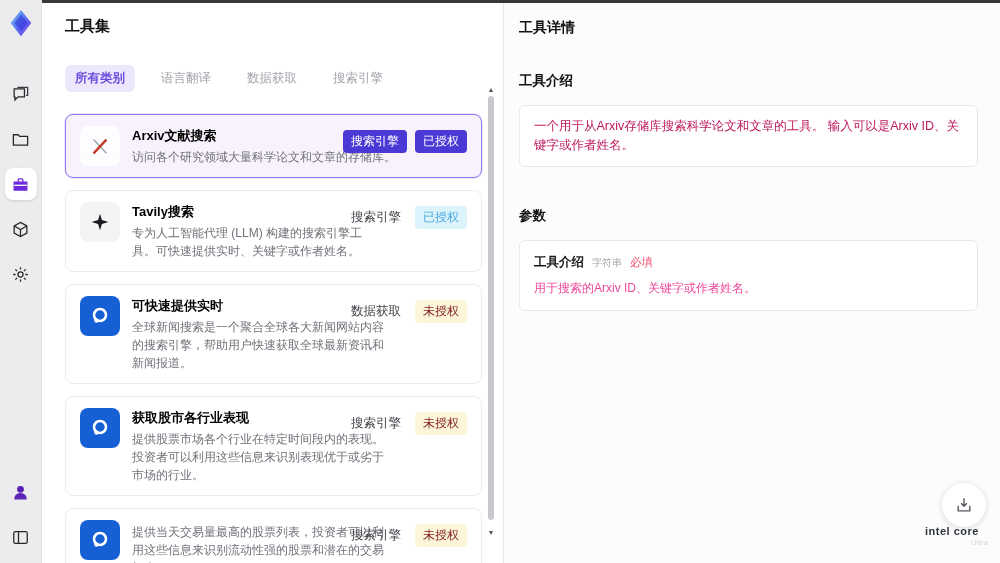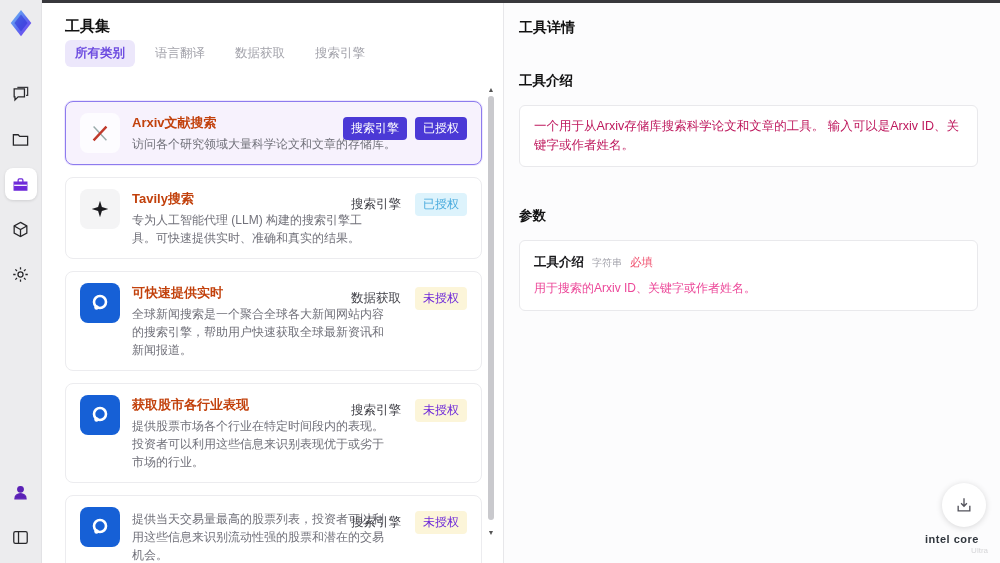--- a/index.html
+++ b/index.html
@@ -26,48 +26,48 @@
   }
   .rail-btn svg { width:19px; height:19px; stroke:#27272a; fill:none; stroke-width:1.6; }
   .rail-btn.active { background:#fff; box-shadow:0 1px 3px rgba(0,0,0,.12); }
   .rail-btn.active svg { stroke:#6d28d9; fill:#6d28d9; }
   .rail-spacer { flex:1; }
   .rail-btn.user svg { fill:#5b21b6; stroke:#5b21b6; }
   .rail-btn.panel { margin-bottom:0; }
 
   
   .list-panel { width:461px; flex:0 0 461px; background:#fff; position:relative; padding:17px 0 0 23px; }
-  .page-title { font-size:15px; font-weight:bold; color:#111; margin-bottom:4px; }
-  .tabs { display:flex; align-items:center; gap:10px; margin-bottom:34px; }
+  .page-title { font-size:15px; font-weight:bold; color:#111; margin-bottom:29px; }
+  .tabs { display:flex; align-items:center; gap:16px; margin-bottom:22px; }
   .tab { font-size:12.5px; color:#a3a3ab; padding:5px 10px; border-radius:6px; cursor:pointer; white-space:nowrap; }
   .tab.active { background:#ece7fb; color:#6d4ce0; font-weight:bold; }
 
   .tool-list { display:flex; flex-direction:column; gap:12px; width:417px; }
   .card {
     position:relative; background:#fff; border:1px solid #ececef; border-radius:8px;
     padding:11px 14px; display:flex; gap:12px; cursor:pointer;
   }
   .card.selected { border:1.5px solid #8d7bee; background:#f7f2fd; box-shadow:0 0 0 1px #ede7fd; }
   .tool-icon {
     width:40px; height:40px; border-radius:8px; background:#f4f4f5; flex:0 0 40px;
     display:flex; align-items:center; justify-content:center; overflow:hidden;
   }
   .card.selected .tool-icon { background:#fdfcff; }
   .tool-icon.blue { background:#1660d6; }
   .card-body { max-width:252px; }
   .card-body.wide { max-width:340px; }
-  .tool-name { font-size:13px; font-weight:bold; color:#c2410c; line-height:19px; }
+  .tool-name { font-size:13px; font-weight:bold; color:#000000; line-height:19px; }
   .tool-desc { font-size:12px; color:#71717a; line-height:18px; margin-top:3px; }
   .badges { position:absolute; top:15px; right:14px; display:flex; align-items:center; gap:14px; }
   .card.selected .badges { gap:8px; }
   .cat-text { font-size:12.5px; color:#3f3f46; }
   .badge { font-size:12px; padding:3px 8px; border-radius:4px; white-space:nowrap; }
   .badge.purple { background:#4b39d6; color:#fff; }
   .badge.cyan { background:#ddf3fc; color:#4aabdd; }
-  .badge.yellow { background:#fcf5d9; color:#6d28d9; }
+  .badge.yellow { background:#fcf5d9; color:#7f1d1d; }
 
   
   .scrollbar { position:absolute; top:86px; right:8px; width:8px; bottom:8px; z-index:5; }
   .scroll-arrow { position:absolute; left:0; width:8px; font-size:7px; color:#555; text-align:center; line-height:8px; cursor:pointer; }
   .scroll-arrow.up { top:0; }
   .scroll-arrow.down { bottom:18px; }
   .scroll-thumb { position:absolute; top:10px; left:1px; width:6px; height:424px; background:#c9c9cd; border-radius:3px; cursor:pointer; }
 
   
   .detail-panel {
@@ -87,21 +87,21 @@
   .param-required { font-size:11.5px; color:#f0506e; }
   .param-desc { font-size:12px; color:#ec4899; margin-top:9px; line-height:17px; }
 
   
   .fab {
     position:absolute; right:14px; bottom:36px; width:44px; height:44px; border-radius:50%;
     background:#fff; box-shadow:0 1px 6px rgba(0,0,0,.15); display:flex; align-items:center;
     justify-content:center; cursor:pointer;
   }
   .fab svg { width:20px; height:20px; stroke:#52525b; fill:none; stroke-width:1.6; }
-  .intel { position:absolute; right:12px; bottom:8px; width:72px; text-align:center;margin-top:16px; }
+  .intel { position:absolute; right:12px; bottom:16px; width:72px; text-align:center;margin-top:16px; }
   .intel-main { font-size:11px; color:#30363d; font-weight:bold; letter-spacing:.5px; }
   .intel-sub { font-size:8px; color:#d6d6d8; text-align:right; margin-top:1px; }
 </style>
 </head>
 <body>
 
 <div class="top-edge"></div>
 
 <div class="app">
 
@@ -195,21 +195,21 @@
       </div>
 
       <div class="card">
         <div class="tool-icon">
           <svg viewBox="0 0 24 24" width="20" height="20">
             <path d="M12 2l2.3 7.7L22 12l-7.7 2.3L12 22l-2.3-7.7L2 12l7.7-2.3z" fill="#1b1b1f"></path>
           </svg>
         </div>
         <div class="card-body">
           <div class="tool-name">Tavily搜索</div>
-          <div class="tool-desc">专为人工智能代理 (LLM) 构建的搜索引擎工具。可快速提供实时、准确和真实的结果。</div>
+          <div class="tool-desc">专为人工智能代理 (LLM) 构建的搜索引擎工具。可快速提供实时、关键字或作者姓名。</div>
         </div>
         <div class="badges">
           <span class="cat-text">搜索引擎</span>
           <span class="badge cyan">已授权</span>
         </div>
       </div>
 
       <div class="card">
         <div class="tool-icon blue">
           <svg viewBox="0 0 24 24" width="24" height="24">

